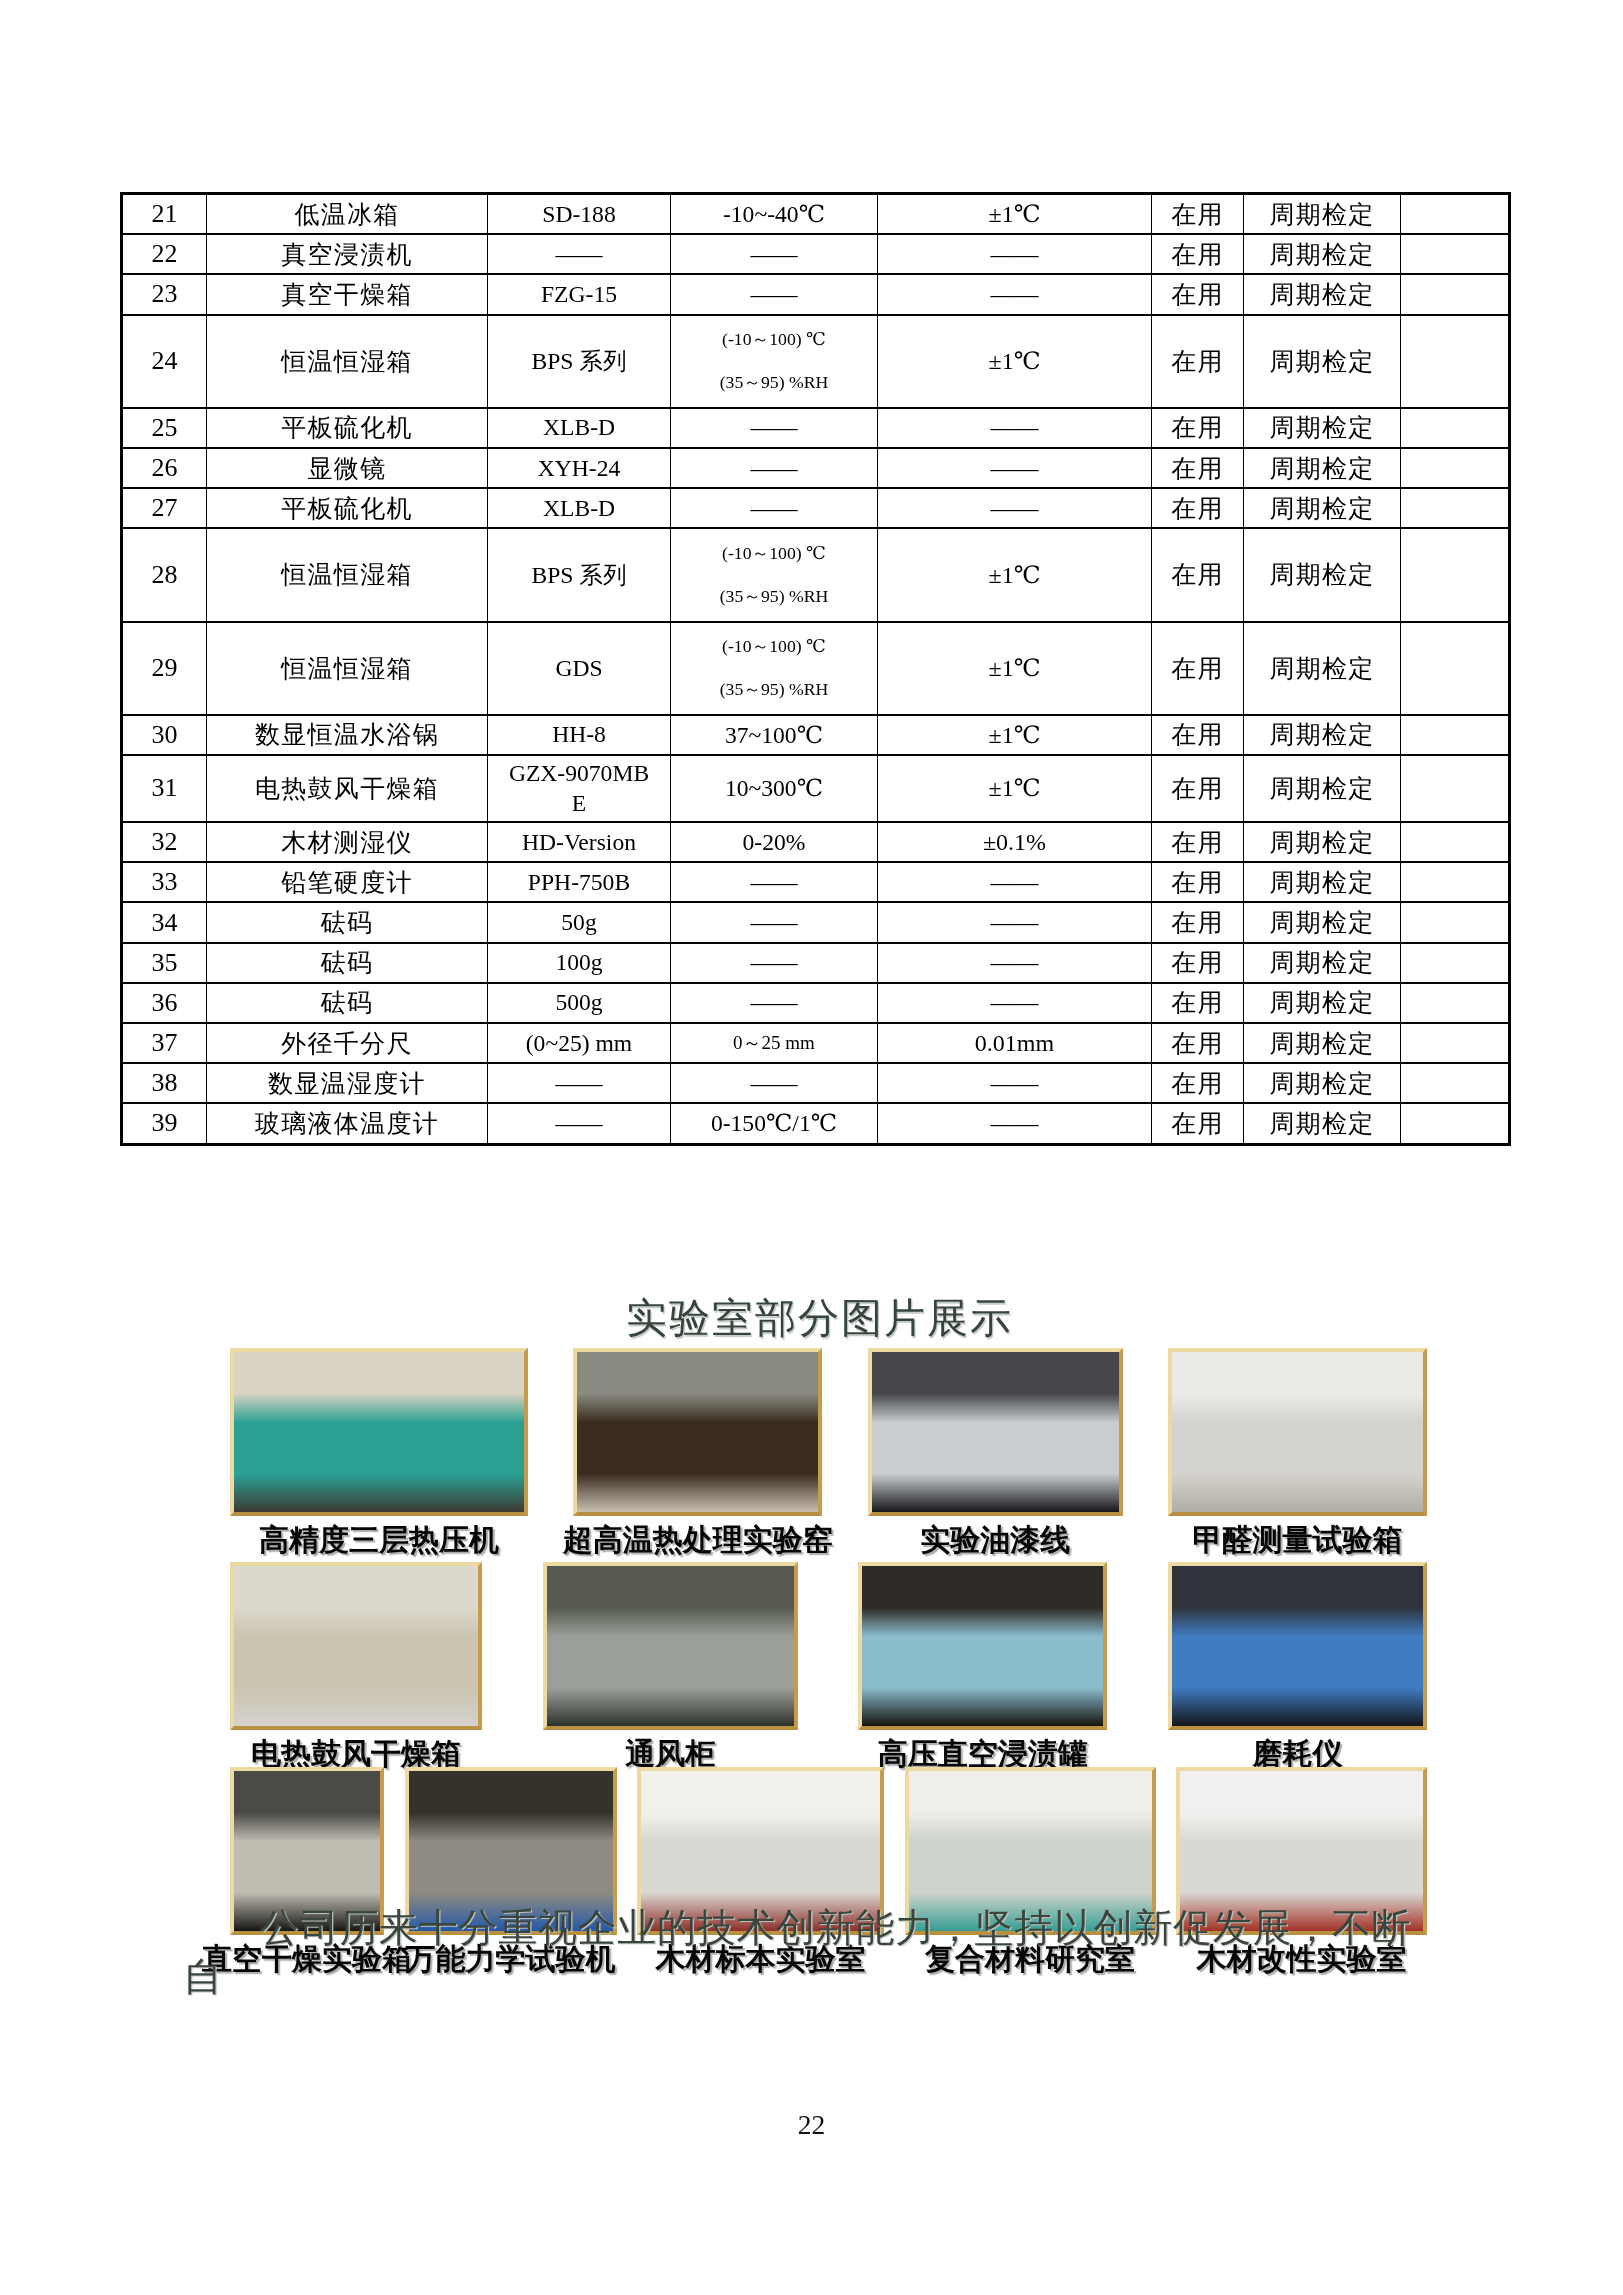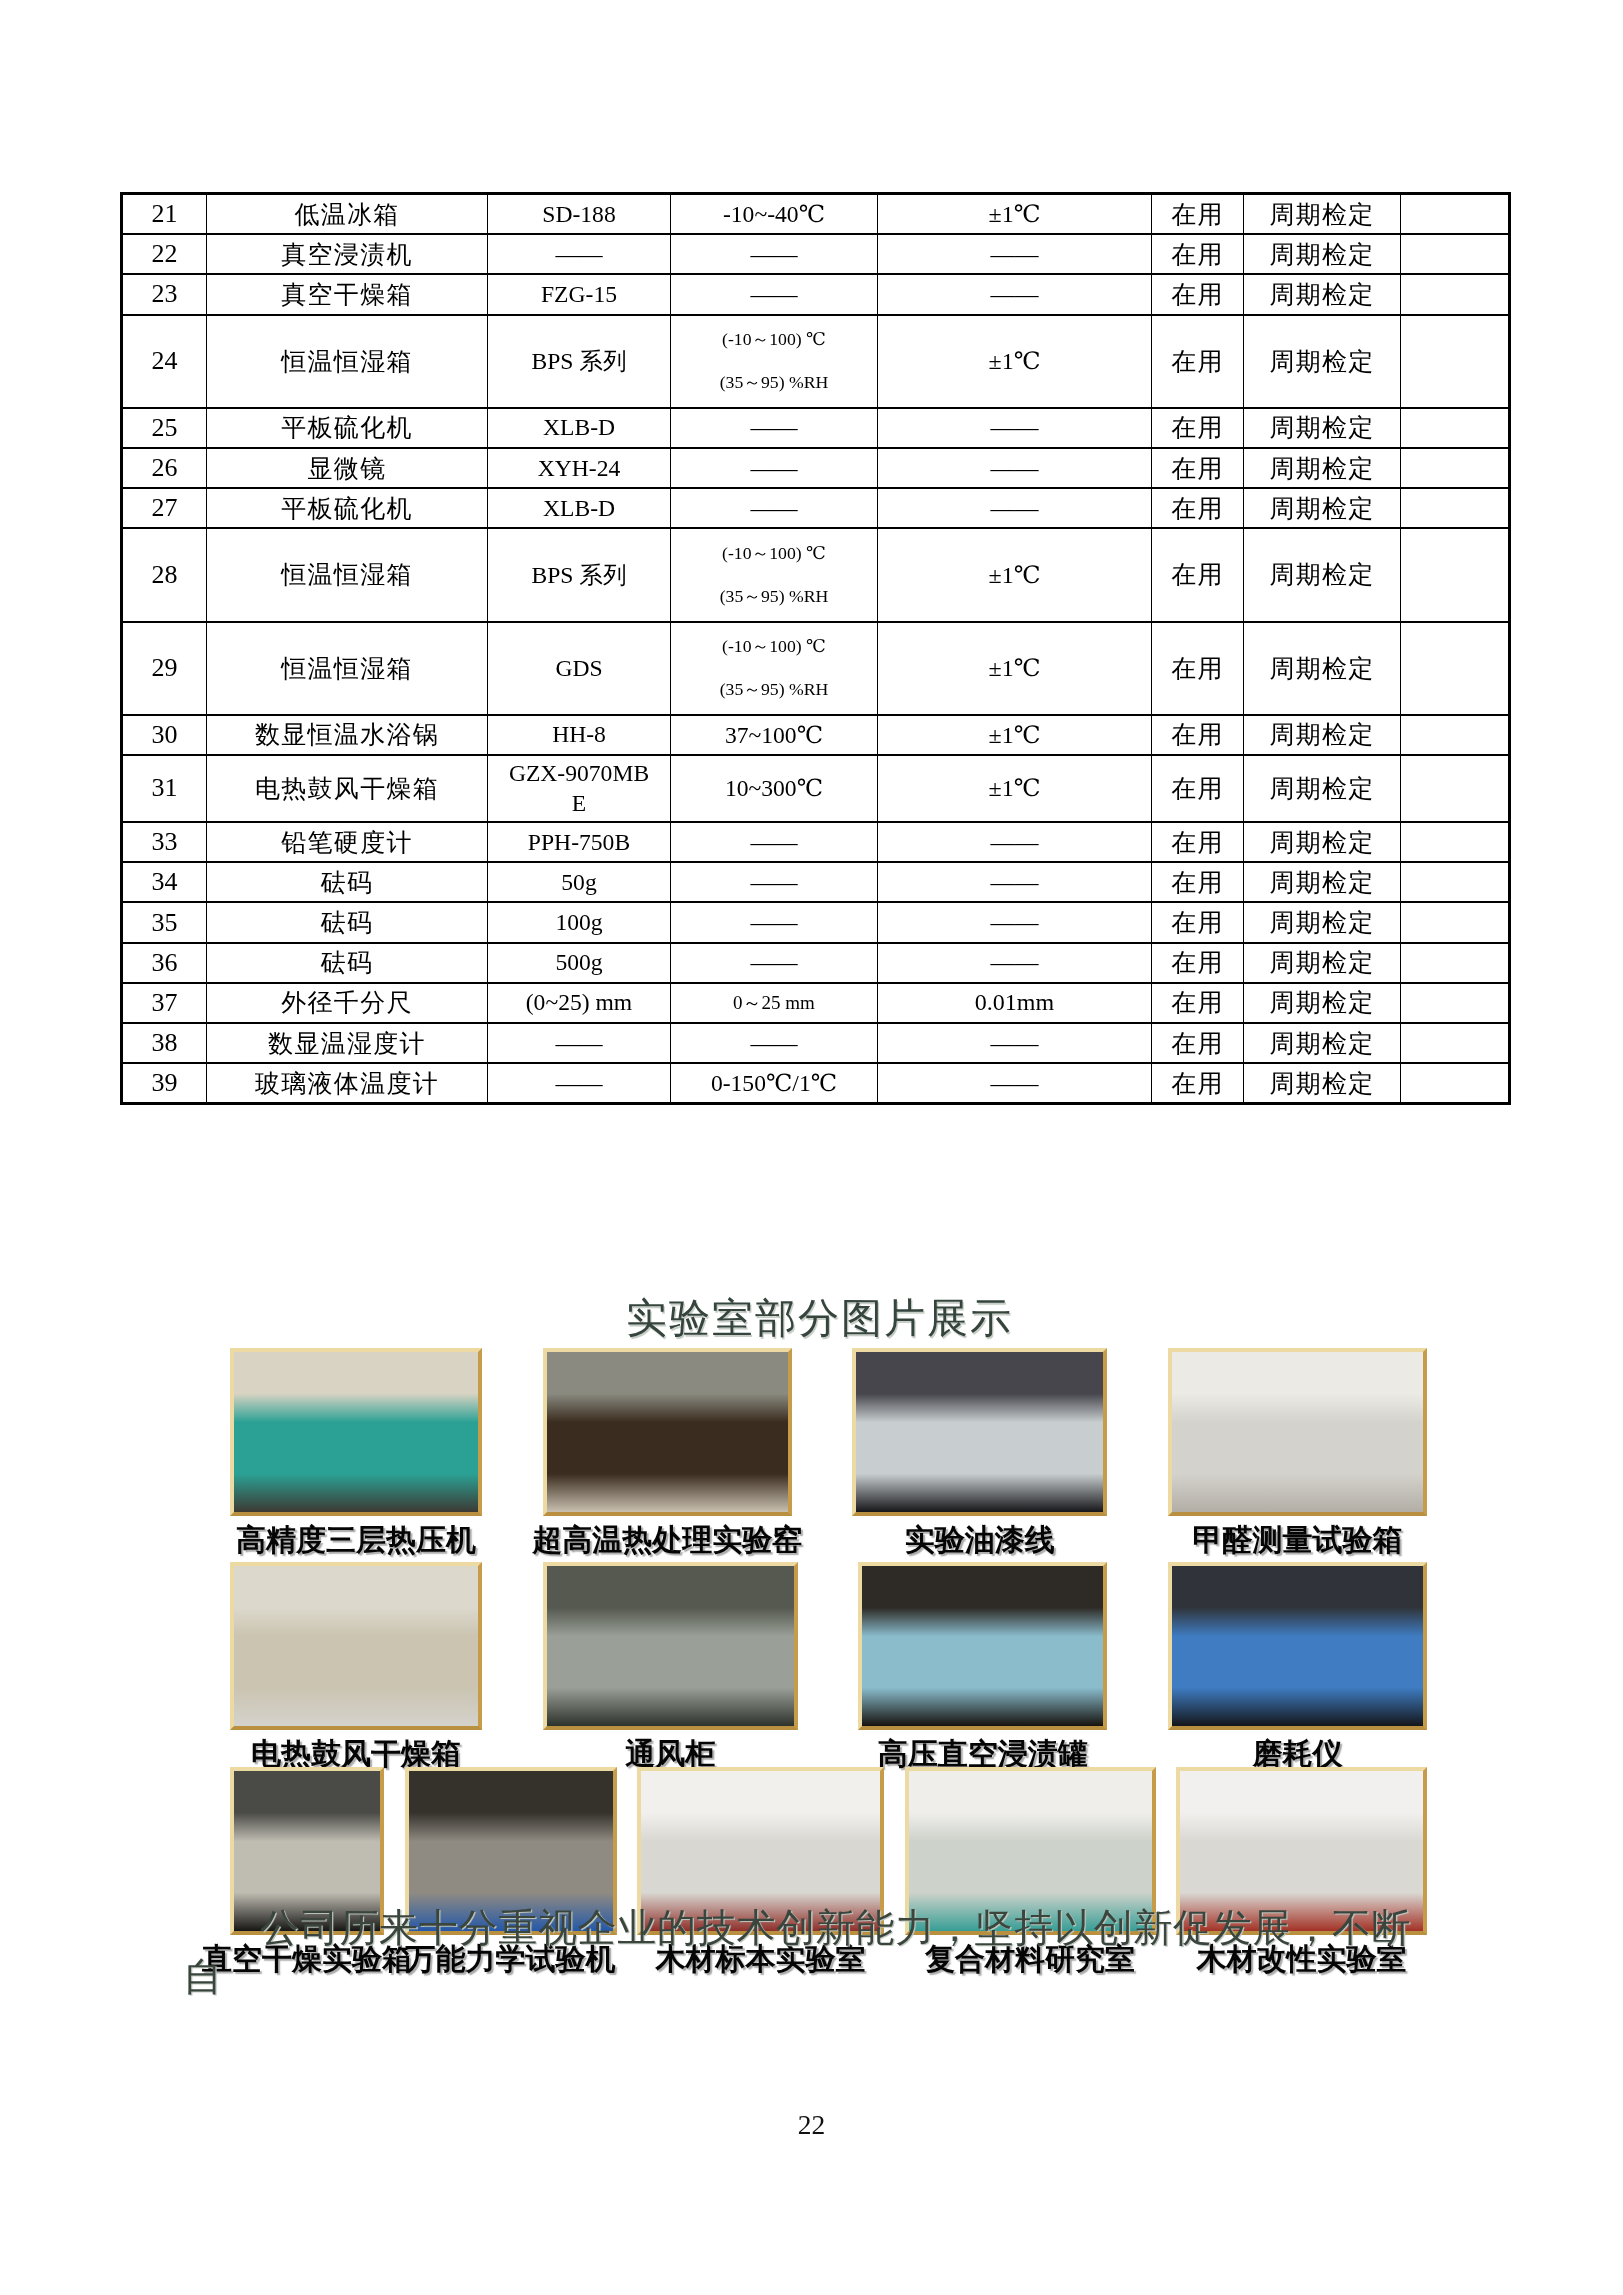--- a/index.html
+++ b/index.html
@@ -213,20 +213,30 @@
             <div class="mline">GZX-9070MB</div>
             <div class="mline">E</div>
           </td>
           <td class="c-range">10~300℃</td>
           <td class="c-acc">±1℃</td>
           <td class="c-status">在用</td>
           <td class="c-check">周期检定</td>
           <td class="c-note"></td>
         </tr>
         <tr>
+          <td class="c-no">32</td>
+          <td class="c-name">木材测湿仪</td>
+          <td class="c-model">HD-Version</td>
+          <td class="c-range">0-20%</td>
+          <td class="c-acc">±0.1%</td>
+          <td class="c-status">在用</td>
+          <td class="c-check">周期检定</td>
+          <td class="c-note"></td>
+        </tr>
+        <tr>
           <td class="c-no">33</td>
           <td class="c-name">铅笔硬度计</td>
           <td class="c-model">PPH-750B</td>
           <td class="c-range">——</td>
           <td class="c-acc">——</td>
           <td class="c-status">在用</td>
           <td class="c-check">周期检定</td>
           <td class="c-note"></td>
         </tr>
         <tr>
@@ -289,21 +299,21 @@
           <td class="c-check">周期检定</td>
           <td class="c-note"></td>
         </tr>
       </tbody>
   </table>
 
   <h2 class="gallery-title">实验室部分图片展示</h2>
 
   <div id="gallery-root">
       <div class="gallery-row row1">
-        <figure class="photo-cell" style="width: 252px;">
+        <figure class="photo-cell" style="width: 298px;">
           <div class="photo" style="background: linear-gradient(rgb(216, 211, 194) 0%, rgb(216, 211, 194) 26%, rgb(43, 161, 149) 44%, rgb(43, 161, 149) 76%, rgb(60, 58, 51) 100%);"></div>
           <figcaption class="photo-caption">高精度三层热压机</figcaption>
         </figure>
         <figure class="photo-cell" style="width: 249px;">
           <div class="photo" style="background: linear-gradient(rgb(138, 138, 128) 0%, rgb(138, 138, 128) 26%, rgb(58, 44, 30) 44%, rgb(58, 44, 30) 76%, rgb(201, 192, 176) 100%);"></div>
           <figcaption class="photo-caption">超高温热处理实验窑</figcaption>
         </figure>
         <figure class="photo-cell" style="width: 255px;">
           <div class="photo" style="background: linear-gradient(rgb(70, 70, 76) 0%, rgb(70, 70, 76) 26%, rgb(200, 206, 208) 44%, rgb(200, 206, 208) 76%, rgb(23, 23, 26) 100%);"></div>
           <figcaption class="photo-caption">实验油漆线</figcaption>

